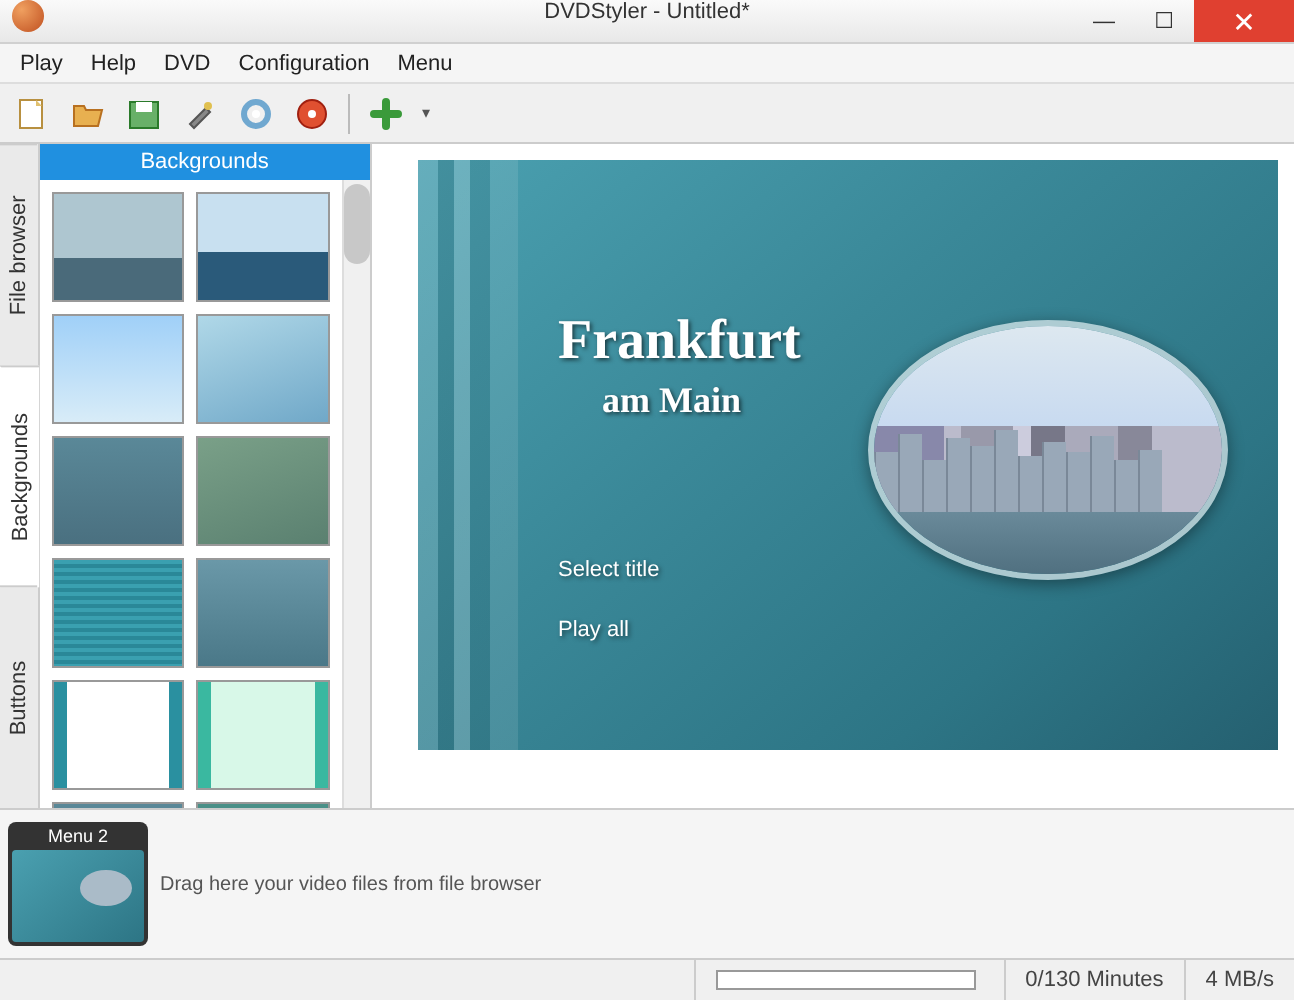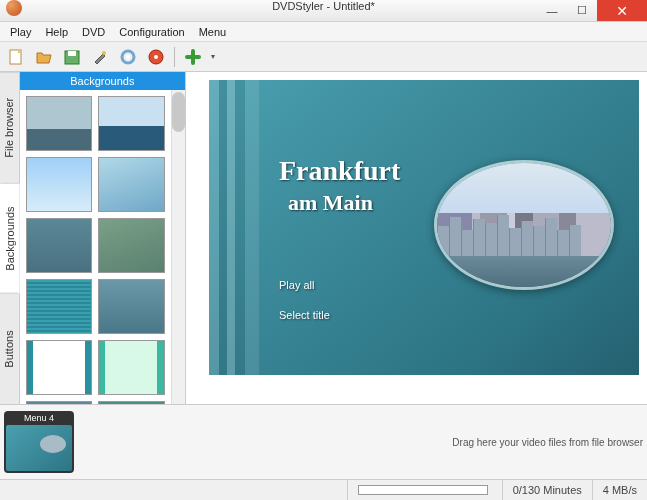--- a/index.html
+++ b/index.html
@@ -23,37 +23,37 @@
 .browser-header { height: 18px; background: #2090e0; color: #fff; text-align: center; line-height: 18px; }
 .browser-body { flex: 1; display: flex; overflow: hidden; }
 .thumbs { flex: 1; display: grid; grid-template-columns: 1fr 1fr; gap: 6px; padding: 6px; overflow: hidden; }
 .thumb { height: 55px; border: 1px solid #999; }
 .scrollbar { width: 14px; background: #f0f0f0; border-left: 1px solid #ddd; }
 .scroll-thumb { width: 100%; height: 40px; background: #c8c8c8; border-radius: 7px; margin-top: 2px; }
 .preview { flex: 1; background: #fff; display: flex; align-items: flex-start; padding: 8px; margin-left: 15px; }
 .dvd-canvas { width: 430px; height: 295px; background: linear-gradient(140deg, #4aa0b0 0%, #3a8898 40%, #2d7585 75%, #256070 100%); position: relative; overflow: hidden; }
 .dvd-stripes { position: absolute; left: 0; top: 0; width: 70px; height: 100%; background: linear-gradient(90deg, rgba(255,255,255,0.15) 0 10px, rgba(0,0,0,0.1) 10px 18px, rgba(255,255,255,0.2) 18px 26px, rgba(0,0,0,0.08) 26px 36px, rgba(255,255,255,0.1) 36px 50px, transparent 50px); }
 .dvd-title { position: absolute; left: 70px; top: 75px; color: #fff; font-family: Georgia, serif; font-weight: bold; font-size: 28px; text-shadow: 1px 1px 2px rgba(0,0,0,0.6); }
-.dvd-sub { position: absolute; left: 79px; top: 110px; color: #fff; font-family: Georgia, serif; font-weight: bold; font-size: 22px; text-shadow: 1px 1px 2px rgba(0,0,0,0.6); }
+.dvd-sub { position: absolute; left: 92px; top: 110px; color: #fff; font-family: Georgia, serif; font-weight: bold; font-size: 18px; text-shadow: 1px 1px 2px rgba(0,0,0,0.6); }
 .dvd-oval { position: absolute; right: 25px; top: 80px; width: 180px; height: 130px; border-radius: 50%; border: 3px solid rgba(255,255,255,0.6); overflow: hidden; box-shadow: 0 2px 8px rgba(0,0,0,0.4); }
 .oval-sky { height: 40%; background: linear-gradient(#dde8f0,#c8daf0); }
 .oval-city { height: 35%; background: linear-gradient(90deg,#88a 0 20%, #bbc 20% 25%, #99a 25% 40%, #ccd 40% 45%, #778 45% 55%, #aab 55% 70%, #889 70% 80%, #bbc 80% 100%); display: flex; align-items: flex-end; }
 .oval-water { height: 25%; background: linear-gradient(#6a8a9a,#507080); }
 .building { width: 12px; background: #99a8b8; border-left: 1px solid #7a8898; }
 .dvd-menu { position: absolute; left: 70px; top: 190px; color: #fff; font-family: Georgia, serif; font-size: 18px; line-height: 30px; text-shadow: 1px 1px 2px rgba(0,0,0,0.5); }
 .bottom { height: 75px; background: #f5f5f5; display: flex; align-items: center; padding: 4px; gap: 6px; border-bottom: 1px solid #ccc; }
 .menu-thumb { width: 70px; height: 62px; background: #333; border-radius: 4px; padding: 2px; display: flex; flex-direction: column; }
 .menu-thumb.active { outline: 2px solid #888; }
 .menu-thumb-label { color: #fff; text-align: center; font-size: 9px; height: 12px; }
 .menu-thumb-body { flex: 1; border-radius: 2px; }
 .mt1 { background: linear-gradient(140deg,#4aa0b0,#2d7585); position: relative; }
 .mt1::after { content: ""; position: absolute; right: 6px; top: 10px; width: 26px; height: 18px; background: #aabbc8; border-radius: 50%; }
 .mt2 { background: #3a7a88; display: grid; grid-template-columns: 1fr 1fr; grid-template-rows: 1fr 1fr; gap: 3px; padding: 4px; }
 .mt2 div { border: 1px solid #88b0b8; }
-.drag-hint { flex: 1; text-align: right; color: #555; font-size: 10px; }
+.drag-hint { flex: 1; text-align: left; color: #555; font-size: 10px; }
 .statusbar { height: 20px; background: #f0f0f0; display: flex; align-items: center; font-size: 10px; color: #444; justify-content: flex-end; }
 .status-spacer { flex: 1; }
 .status-cell { padding: 0 10px; border-left: 1px solid #ccc; height: 100%; display: flex; align-items: center; }
 .progress { width: 130px; height: 10px; border: 1px solid #999; margin-right: 4px; background: #fff; }
 
 .bg1 { background: linear-gradient(#aec6d0 60%,#4a6a7a 60%); }
 .bg2 { background: linear-gradient(#c8e0f0 55%,#2a5a7a 55%); }
 .bg3 { background: linear-gradient(#a0d0f8,#d8ecf8); }
 .bg4 { background: linear-gradient(160deg,#b0d8e8,#70a8c8); }
 .bg5 { background: linear-gradient(#5a8898,#4a7080); }
@@ -178,30 +178,30 @@
           <div class="building" style="height:65%"></div>
             <div class="building" style="height:80%"></div>
           <div class="building" style="height:70%"></div>
             <div class="building" style="height:88%"></div>
           <div class="building" style="height:60%"></div>
             <div class="building" style="height:72%"></div>
         </div>
         <div class="oval-water"></div>
       </div>
       <div class="dvd-menu">
+        <div>Select title</div>
         <div>Play all</div>
-        <div>Select title</div>
       </div>
     </div>
   </div>
 </div>
 
 <div class="bottom">
   <div class="menu-thumb">
-    <div class="menu-thumb-label">Menu 4</div>
+    <div class="menu-thumb-label">Menu 2</div>
     <div class="menu-thumb-body mt1"></div>
   </div>
   <div class="drag-hint">Drag here your video files from file browser</div>
 </div>
 
 <div class="statusbar">
   <div class="status-spacer"></div>
   <div class="status-cell">
       <div class="progress"></div>
     </div>

